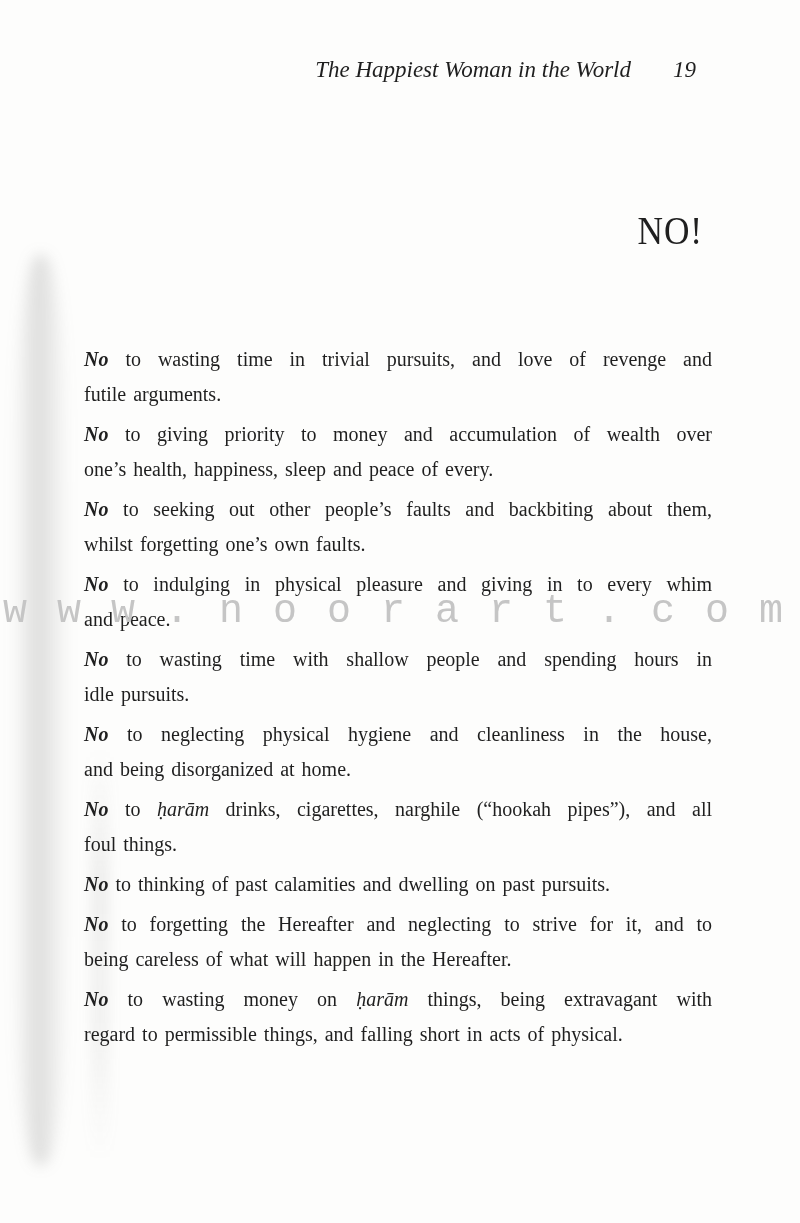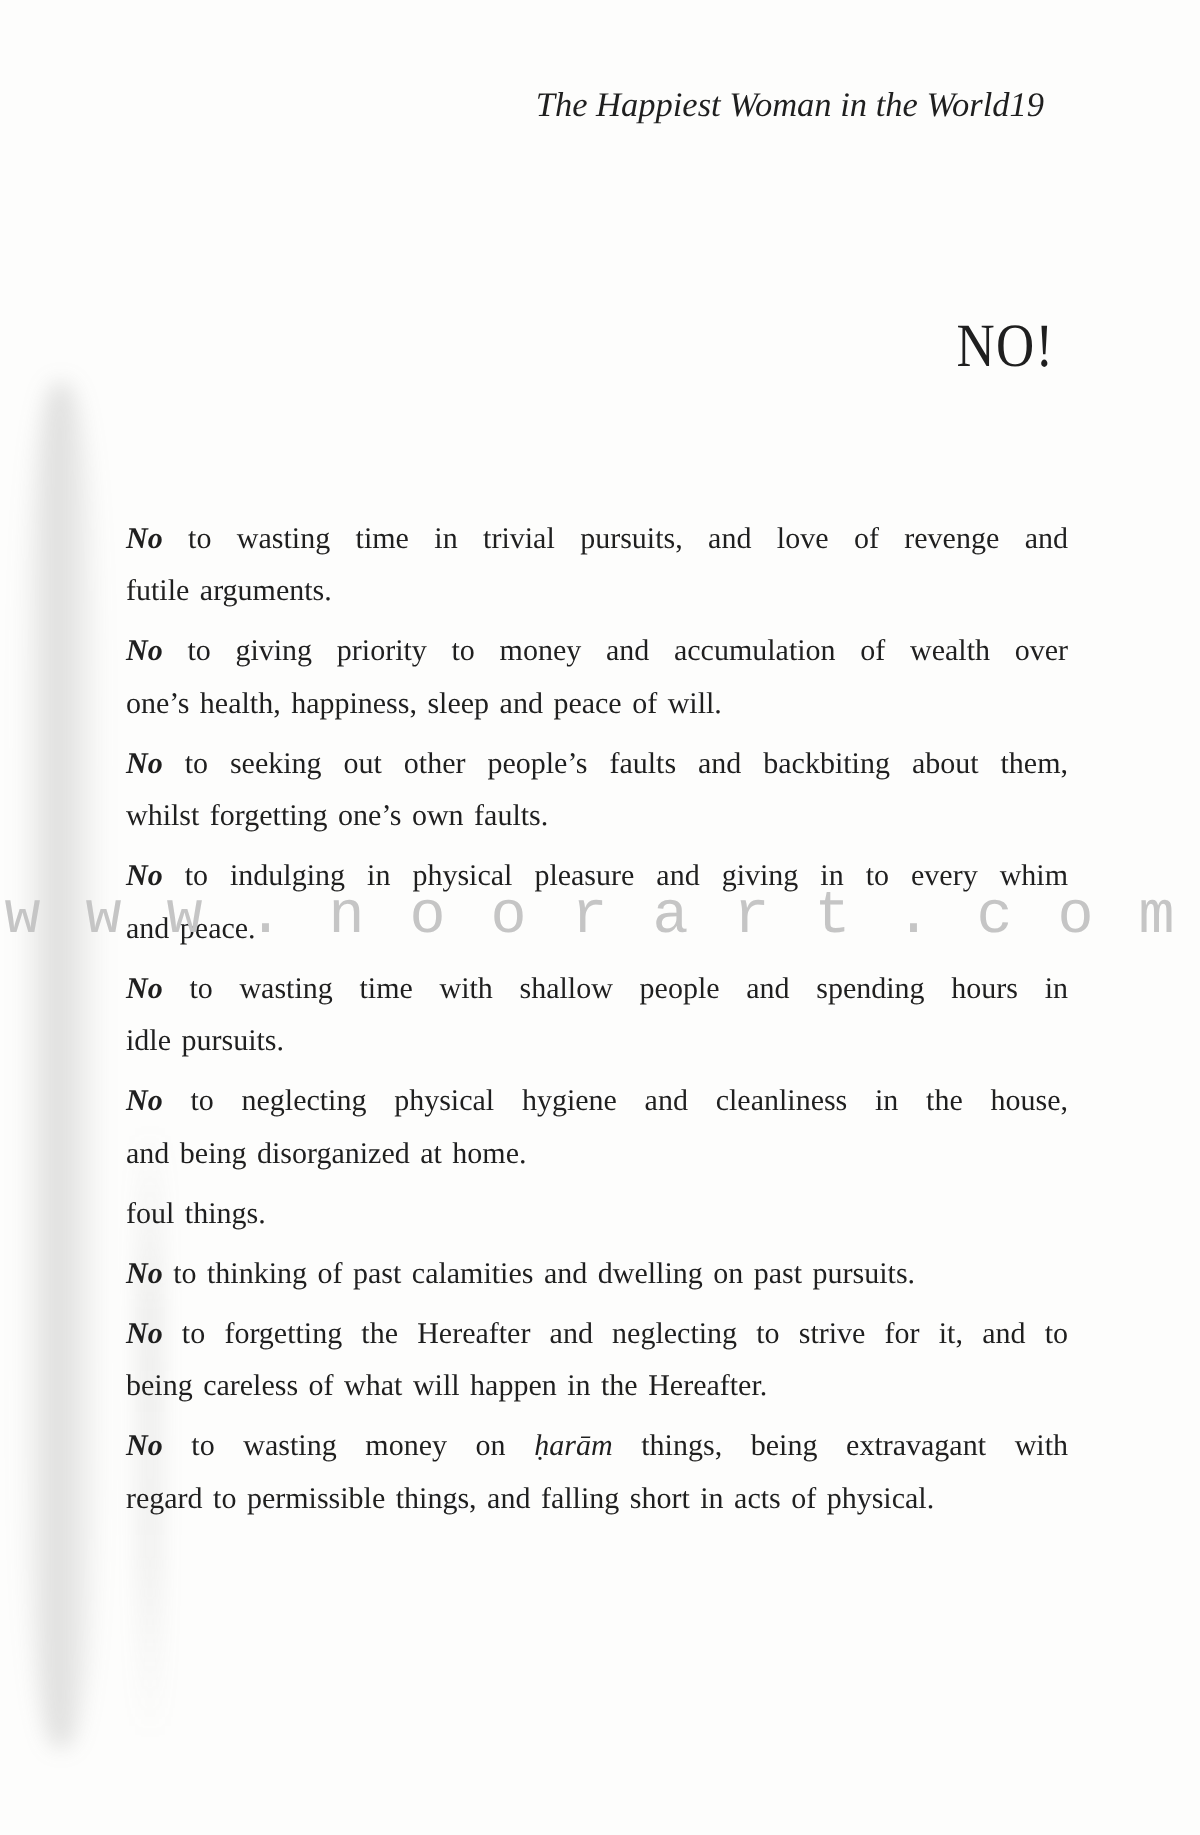--- a/index.html
+++ b/index.html
@@ -24,21 +24,21 @@
     z-index: 0;
   }
   .paper-streak {
     position: absolute; left: 90px; top: 750px; width: 20px; height: 410px;
     background: linear-gradient(to bottom, rgba(0,0,0,0), rgba(120,120,120,0.10) 30%, rgba(120,120,120,0.08) 70%, rgba(0,0,0,0));
     filter: blur(6px);
     z-index: 0;
   }
   .running-header {
     position: absolute; top: 56px; right: 104px;
-    display: flex; align-items: baseline; 
+    display: flex; align-items: baseline; gap: 42px;
     font-style: italic; font-size: 23px; line-height: 28px;
     z-index: 1;
   }
   .no-heading {
     position: absolute; top: 208px; right: 97px;
     font-size: 41px; line-height: 44px; font-weight: 400;
     letter-spacing: 1px;
     transform: scaleX(0.86); transform-origin: 100% 50%;
     z-index: 1;
   }
@@ -77,39 +77,40 @@
 
   <div class="no-heading">NO!</div>
 
   <div class="body-text">
       <div class="para">
         <div class="line fill"><span class="seg-lead">No</span><span> to wasting time in trivial pursuits, and love of revenge and</span></div>
         <div class="line last"><span>futile arguments.</span></div>
       </div>
       <div class="para">
         <div class="line fill"><span class="seg-lead">No</span><span> to giving priority to money and accumulation of wealth over</span></div>
-        <div class="line last"><span>one’s health, happiness, sleep and peace of will.</span></div>
+        <div class="line last"><span>one’s health, happiness, sleep and peace of every.</span></div>
       </div>
       <div class="para">
         <div class="line fill"><span class="seg-lead">No</span><span> to seeking out other people’s faults and backbiting about them,</span></div>
         <div class="line last"><span>whilst forgetting one’s own faults.</span></div>
       </div>
       <div class="para">
         <div class="line fill"><span class="seg-lead">No</span><span> to indulging in physical pleasure and giving in to every whim</span></div>
         <div class="line last"><span>and peace.</span></div>
       </div>
       <div class="para">
         <div class="line fill"><span class="seg-lead">No</span><span> to wasting time with shallow people and spending hours in</span></div>
         <div class="line last"><span>idle pursuits.</span></div>
       </div>
       <div class="para">
         <div class="line fill"><span class="seg-lead">No</span><span> to neglecting physical hygiene and cleanliness in the house,</span></div>
         <div class="line last"><span>and being disorganized at home.</span></div>
       </div>
       <div class="para">
+        <div class="line fill"><span class="seg-lead">No</span><span> to </span><span class="seg-it">ḥarām</span><span> drinks, cigarettes, narghile (“hookah pipes”), and all</span></div>
         <div class="line last"><span>foul things.</span></div>
       </div>
       <div class="para">
         <div class="line last"><span class="seg-lead">No</span><span> to thinking of past calamities and dwelling on past pursuits.</span></div>
       </div>
       <div class="para">
         <div class="line fill"><span class="seg-lead">No</span><span> to forgetting the Hereafter and neglecting to strive for it, and to</span></div>
         <div class="line last"><span>being careless of what will happen in the Hereafter.</span></div>
       </div>
       <div class="para">

